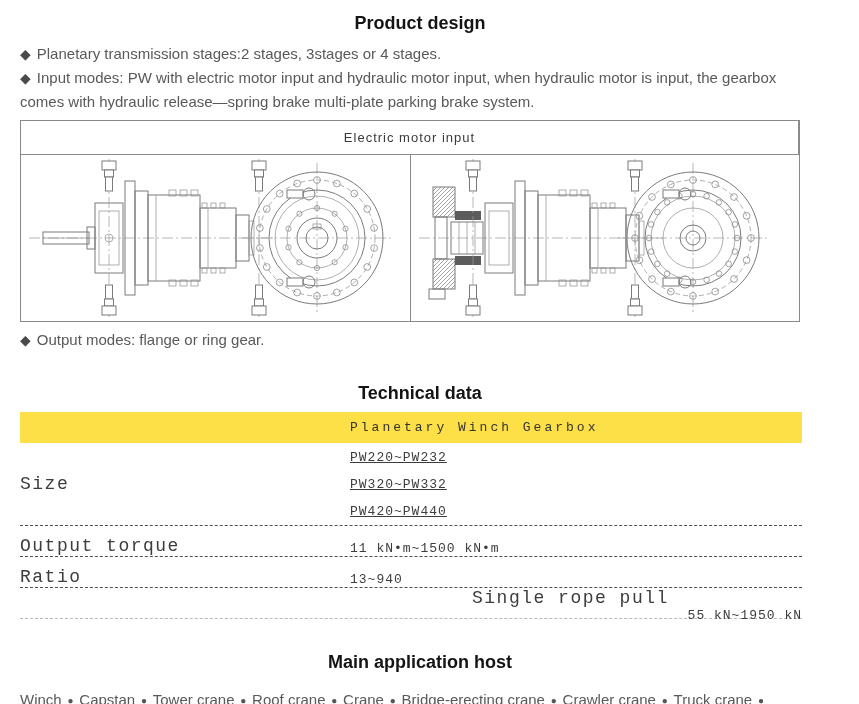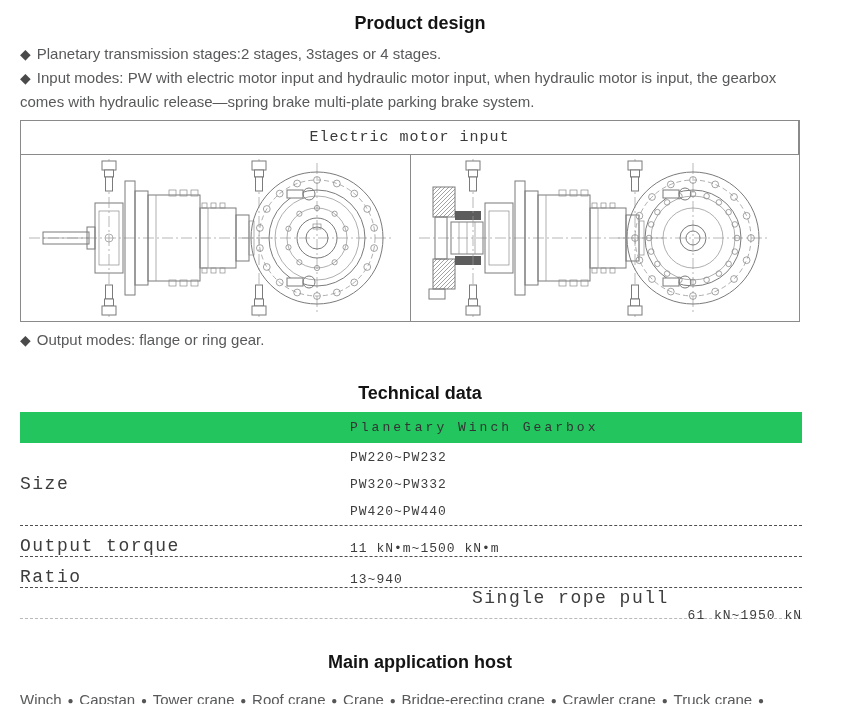--- a/index.html
+++ b/index.html
@@ -7,40 +7,40 @@
   .page{padding:12px 0 0 20px;width:800px;}
 
   .section-title{font-size:18px;font-weight:bold;color:#141414;margin:0 0 8px 0;line-height:22px;text-align:center;}
   .bullet-line{font-size:15px;line-height:24px;color:#58595b;margin:0;width:800px;}
   .diamond{color:#4a4a4a;font-size:14px;margin-right:6px;}
 
   
   .panel{width:778px;border:1px solid #8a8a8a;margin-top:6px;}
   .panel-header{display:flex;border-bottom:1px solid #8a8a8a;}
   .panel-header-cell{flex:1;height:33px;display:flex;align-items:center;justify-content:center;
-    font-family:Liberation Mono, monospace;font-size:15px;color:#3a3a3a;letter-spacing:1px;}
+    font-family:Liberation Sans, sans-serif;font-size:13px;color:#3a3a3a;letter-spacing:1px;}
   .panel-header-cell.first{border-right:1px solid #8a8a8a;}
   .panel-body{display:flex;}
   .panel-cell{flex:1;height:166px;position:relative;}
   .panel-cell.first{border-right:1px solid #8a8a8a;}
   .drawing{display:block;}
 
   .spacer-output{height:6px;}
   .tech-title{margin-top:30px;}
 
   
   .tech-table{width:782px;margin-top:4px;font-family:"Liberation Mono","DejaVu Sans Mono",monospace;color:#3d3d3d;}
-  .tech-head{background:#22c55e;height:31px;display:flex;align-items:center;}
+  .tech-head{background:#fde047;height:31px;display:flex;align-items:center;}
   .tech-head-label{margin-left:330px;font-size:13px;letter-spacing:3px;color:#333333;}
   .t-row{display:flex;border-bottom:1px dashed #4f4f4f;}
   .t-row.last{border-bottom:1px dashed #b9b9b9;flex-direction:column;}
   .t-label{width:330px;display:flex;align-items:center;font-size:18px;letter-spacing:1.5px;}
   .t-values{flex:1;display:flex;flex-direction:column;justify-content:center;font-size:13px;letter-spacing:1px;}
   .row-size{height:82px;padding-top:0;}
-  .row-size .t-values .val-line{line-height:27px;}
+  .row-size .t-values .val-line{line-height:27px;text-decoration:underline;}
   .row-single{height:30px;align-items:flex-end;}
   .row-single .t-values{justify-content:center;}
 
   .apps-title{margin-top:32px;margin-bottom:2px;}
   .apps-text{font-size:15px;line-height:24px;color:#58595b;width:800px;}
   .dot-sep{font-size:10px;color:#555;position:relative;top:-1px;padding:0 3px;}
 
   svg .ln{stroke:#7b7b7b;stroke-width:1;fill:none;}
   svg .lnthin{stroke:#8c8c8c;stroke-width:0.7;fill:none;}
   svg .fillwhite{fill:#ffffff;stroke:#7b7b7b;stroke-width:1;}
@@ -328,21 +328,21 @@
     <div class="t-row row-single">
       <div class="t-label">Ratio</div>
       <div class="t-values">
         <div class="val-line">13~940</div>
       </div>
     </div>
 
     <div class="t-row row-single last">
       <div class="t-label">Single rope pull</div>
       <div class="t-values">
-        <div class="val-line">61 kN~1950 kN</div>
+        <div class="val-line">55 kN~1950 kN</div>
       </div>
     </div>
   </div>
 
   <h1 class="section-title apps-title">Main application host</h1>
   <p class="apps-text"><span>Winch</span><span class="dot-sep"> ● </span><span>Capstan</span><span class="dot-sep"> ● </span><span>Tower crane</span><span class="dot-sep"> ● </span><span>Roof crane</span><span class="dot-sep"> ● </span><span>Crane</span><span class="dot-sep"> ● </span><span>Bridge-erecting crane</span><span class="dot-sep"> ● </span><span>Crawler crane</span><span class="dot-sep"> ● </span><span>Truck crane</span><span class="dot-sep"> ● </span></p>
 
 </div>
 
 </body></html>

